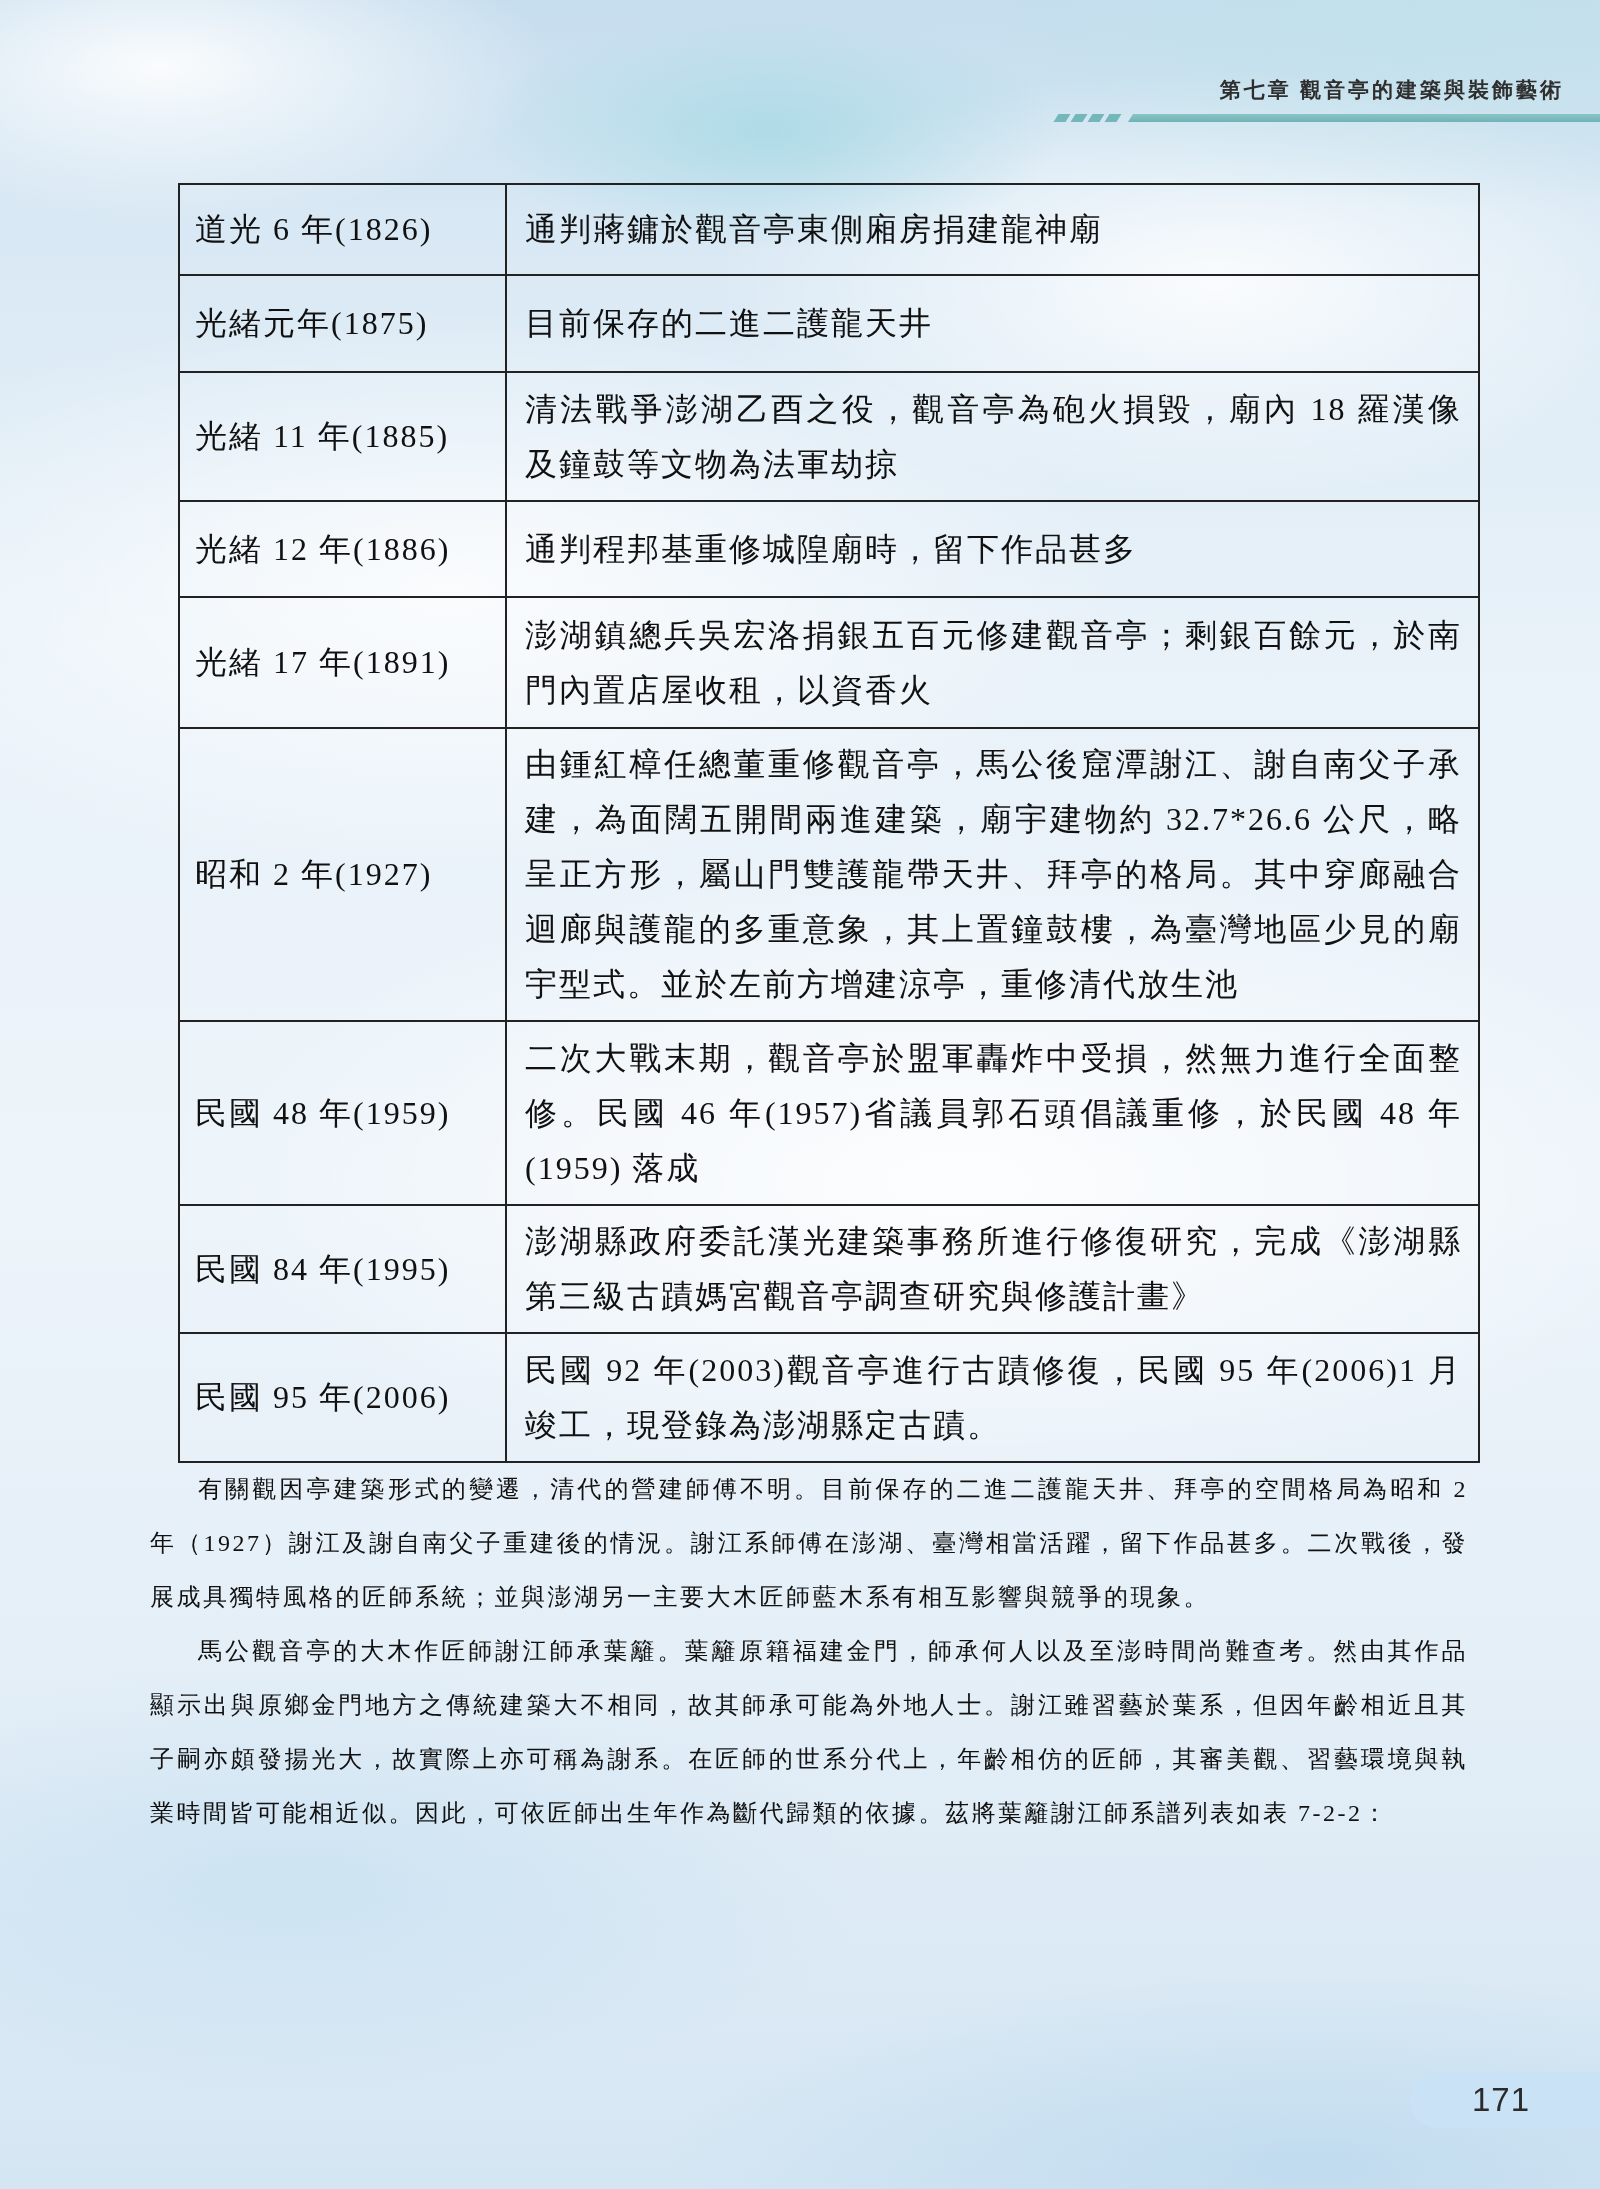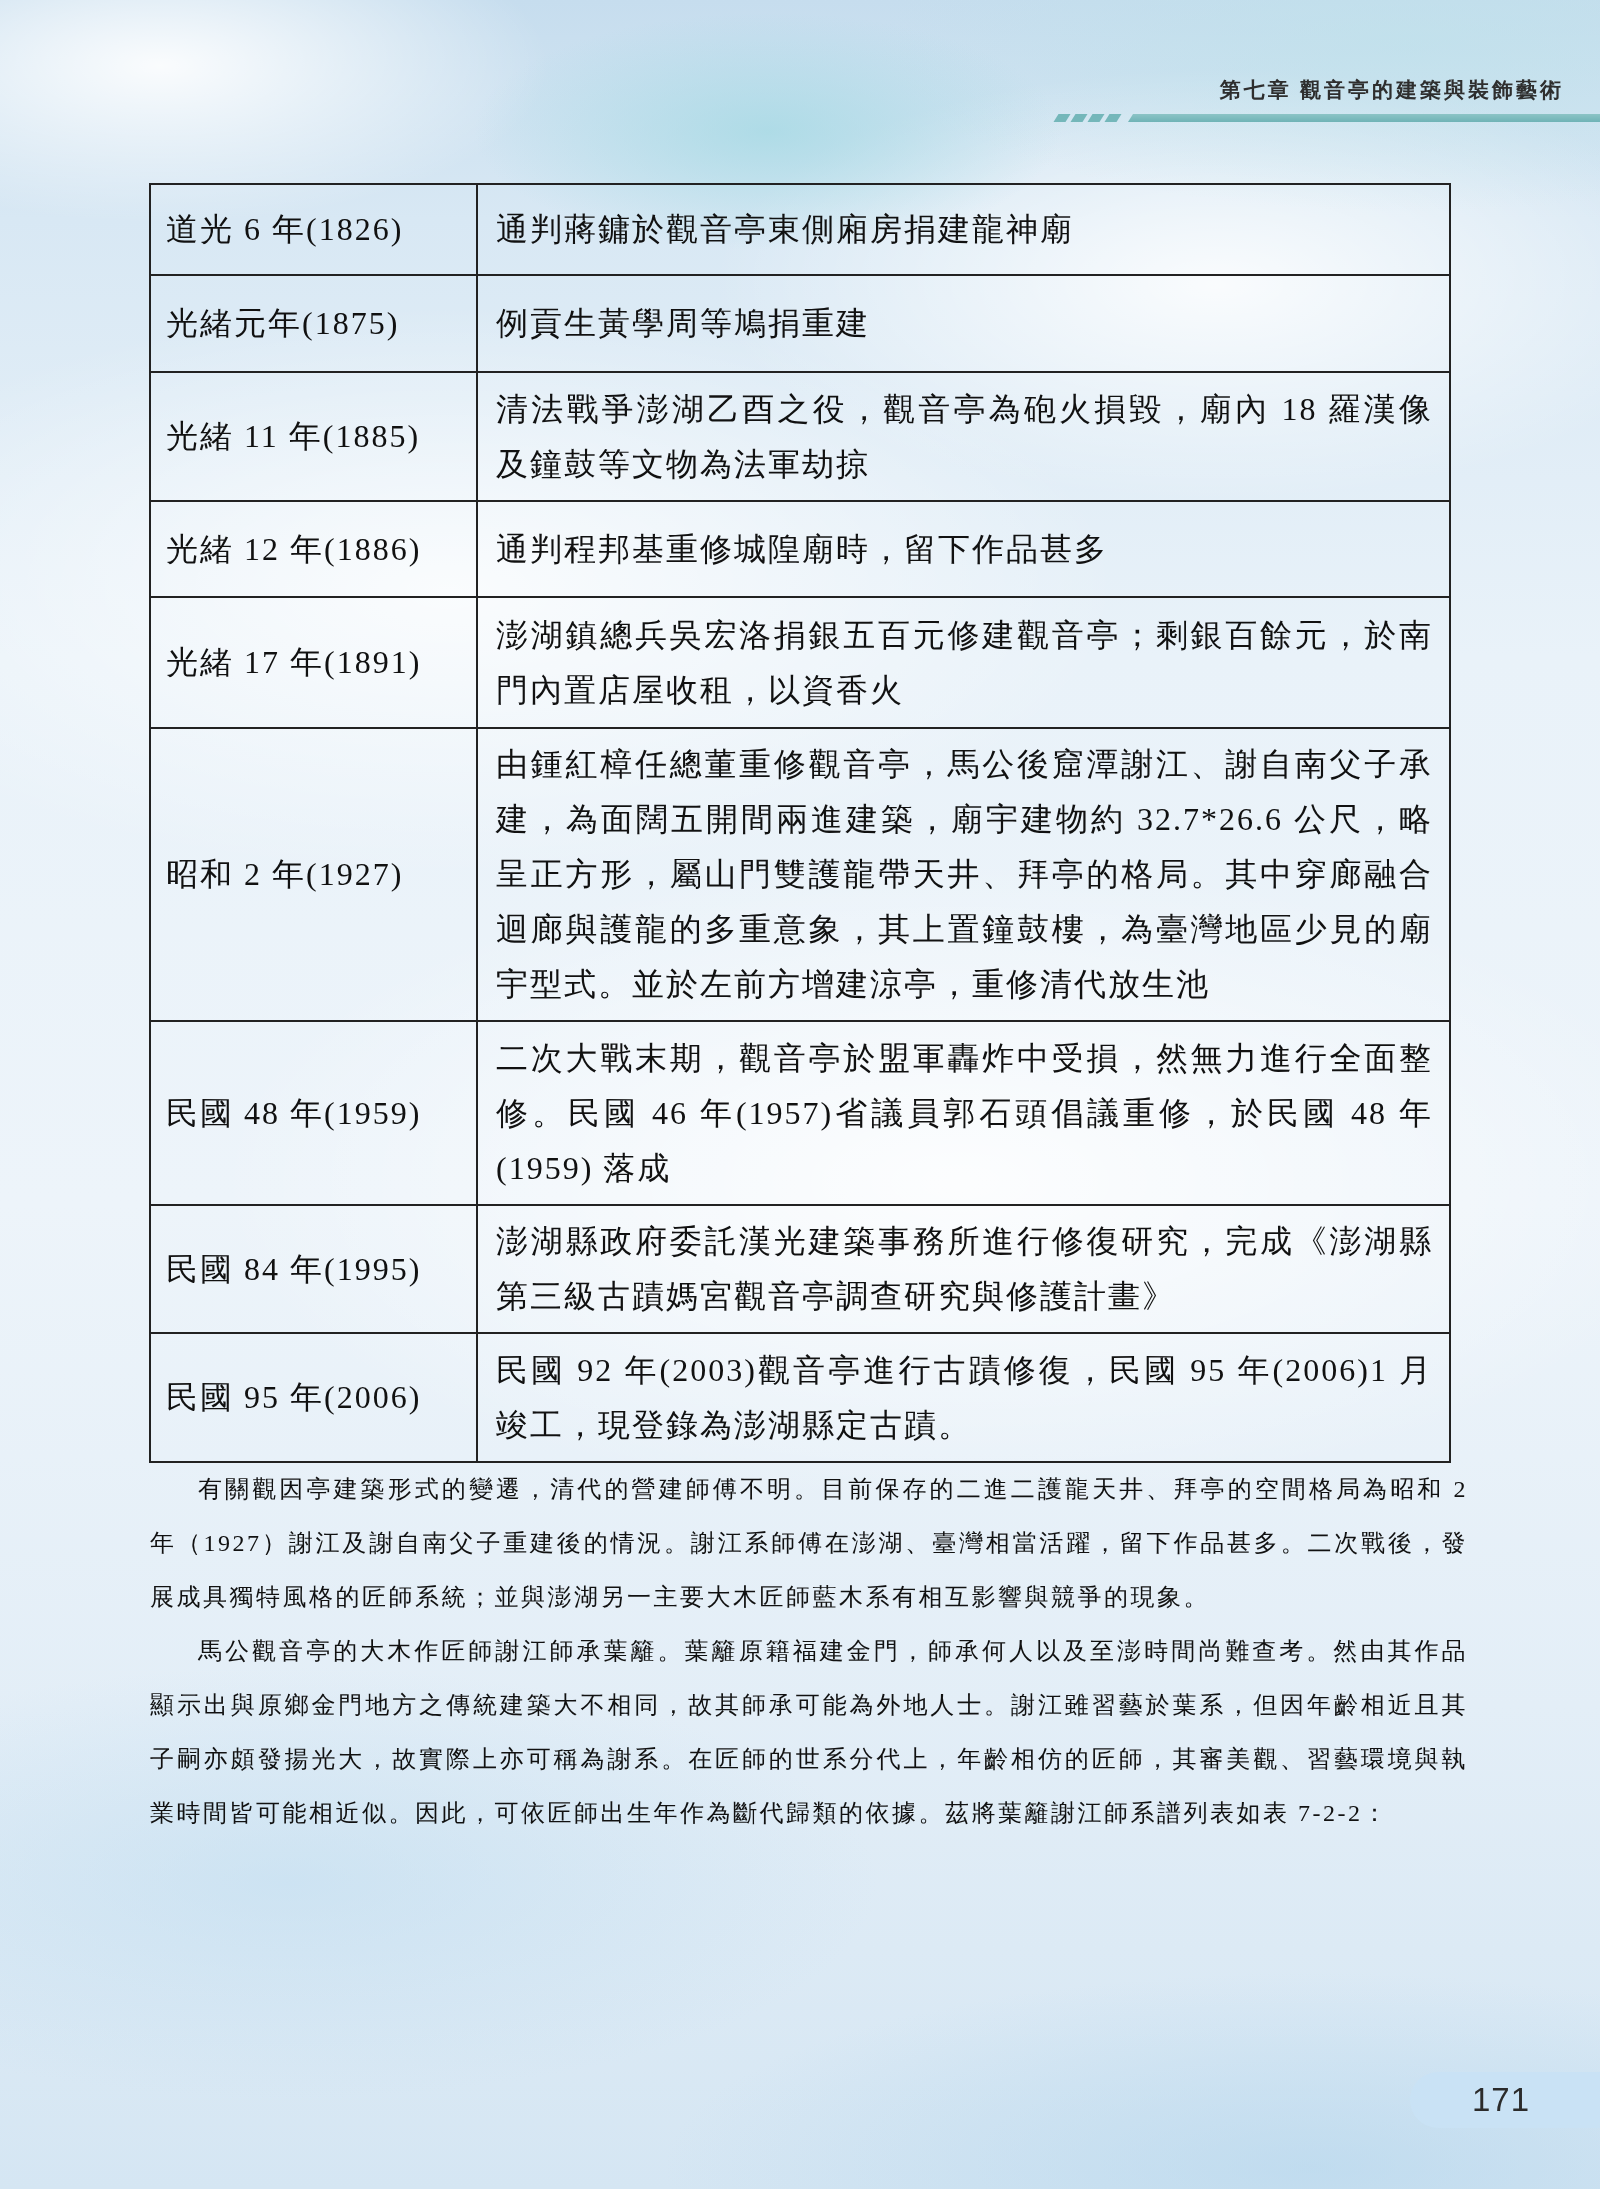--- a/index.html
+++ b/index.html
@@ -34,21 +34,21 @@
   .header-slash{
     width:12px;height:8px;background:#74b7ba;transform:skewX(-32deg);flex:0 0 auto;
   }
   .header-rule{
     flex:1;height:8px;background:linear-gradient(180deg,#8cc4c6,#6fb3b6);
     transform:skewX(-32deg);transform-origin:left bottom;margin-left:4px;
   }
 
   
   .timeline-table{
-    position:absolute;left:149px;top:183px;width:1302px;
+    position:absolute;left:178px;top:183px;width:1302px;
     border-collapse:collapse;table-layout:fixed;
   }
   .timeline-table td{
     border:2px solid #222;
     vertical-align:middle;
     font-size:32px;line-height:55px;letter-spacing:2px;
     color:#111;
   }
   .timeline-table td.period{width:300px;padding:6px 10px 6px 15px;}
   .timeline-table td.event{padding:8px 16px 8px 18px;text-align:justify;}
@@ -101,21 +101,21 @@
   </div>
 
   <table class="timeline-table">
     <tbody>
         <tr>
       <td class="period">道光 6 年(1826)</td>
       <td class="event">通判蔣鏞於觀音亭東側廂房捐建龍神廟</td>
     </tr>
         <tr>
       <td class="period">光緒元年(1875)</td>
-      <td class="event">例貢生黃學周等鳩捐重建</td>
+      <td class="event">目前保存的二進二護龍天井</td>
     </tr>
         <tr>
       <td class="period">光緒 11 年(1885)</td>
       <td class="event">清法戰爭澎湖乙酉之役，觀音亭為砲火損毀，廟內 18 羅漢像及鐘鼓等文物為法軍劫掠</td>
     </tr>
         <tr>
       <td class="period">光緒 12 年(1886)</td>
       <td class="event">通判程邦基重修城隍廟時，留下作品甚多</td>
     </tr>
         <tr>

